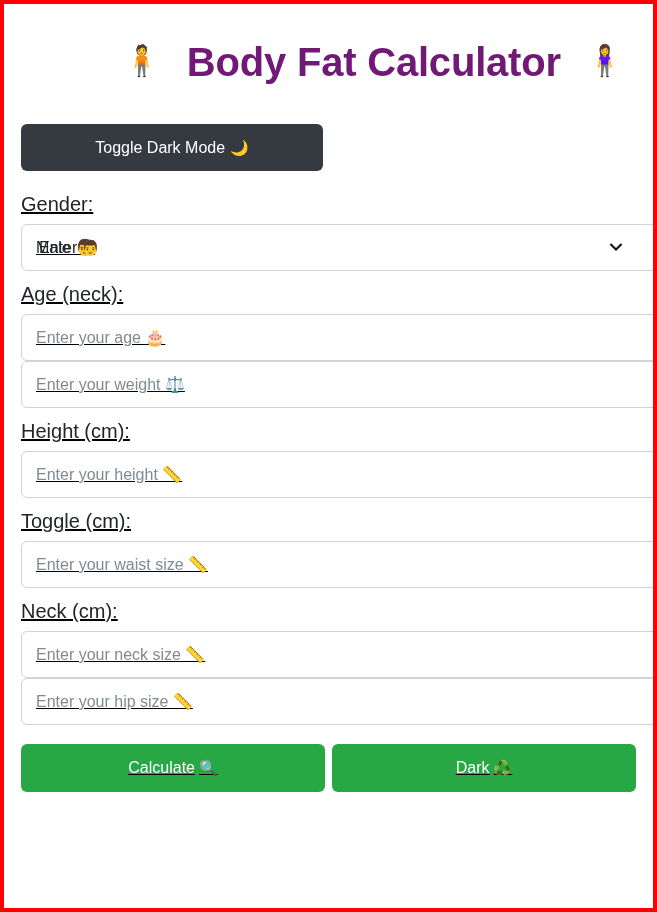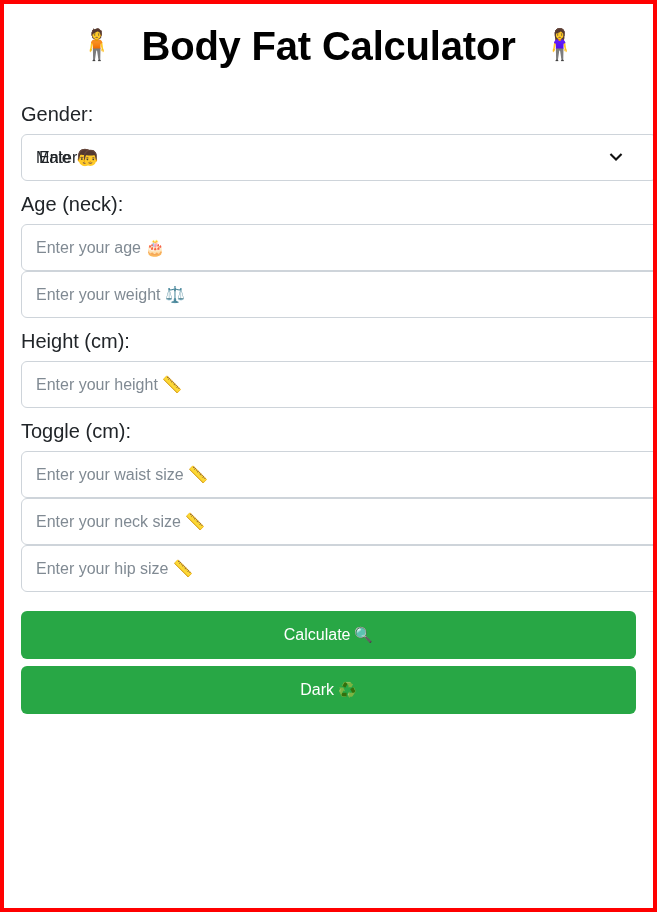--- a/index.html
+++ b/index.html
@@ -27,27 +27,27 @@
   #page-inner {
     position: relative;
     width: 649px;
     height: 904px;
     padding: 0 13px;
     overflow: hidden;
   }
 
   
   .app-title {
-    margin: 0;
+    margin: 16px;
     padding: 10px 0 6px 0;
-    text-align: center;
+    text-align: right;
     font-size: 40px;
     line-height: 58px;
     font-weight: bold;
-    color: #000000;
+    color: #701a75;
     white-space: nowrap;
     letter-spacing: -0.2px;
   }
   .app-title .emoji {
     font-size: 30px;
     vertical-align: middle;
     position: relative;
     top: -1px;
   }
   .app-title .emoji.left  { margin-right: 26px; }
@@ -69,21 +69,21 @@
     font-size: 16px;
     font-family: "Liberation Sans", sans-serif;
     cursor: pointer;
     text-align: center;
     line-height: 47px;
     padding: 0;
   }
   .toggle-dark-btn .emoji { font-size: 15px; margin-left: 5px; }
 
   
-  .form-area { padding-top: 10px; }
+  .form-area { padding-top: 10px; text-decoration: underline; }
 
   .field-label {
     display: block;
     font-size: 20px;
     line-height: 28px;
     color: #212529;
     padding: 9px 4px 6px 4px;
     margin: 0;
   }
 
@@ -135,21 +135,20 @@
     pointer-events: none;
     white-space: nowrap;
   }
   .select-value .emoji { font-size: 15px; margin-left: 4px; }
 
   
   .buttons-row {
     display: flex;
     gap: 7px;
     padding: 19px 4px 0 4px;
-    flex-direction: column;
   }
   .action-btn {
     flex: 1 1 0;
     height: 48px;
     background: #28a745;
     color: #ffffff;
     border: none;
     border-radius: 6px;
     font-size: 16px;
     font-family: "Liberation Sans", sans-serif;
@@ -167,20 +166,23 @@
 </head>
 <body>
 
 <div id="page-frame">
   <div id="page-inner">
 
     <h1 class="app-title">
       <span class="emoji left">🧍</span><span class="title-text">Body Fat Calculator</span><span class="emoji right">🧍‍♀️</span>
     </h1>
 
+    <div class="toggle-wrap">
+      <button class="toggle-dark-btn"><span>Toggle Dark Mode</span><span class="emoji">🌙</span></button>
+    </div>
 
     <div class="form-area">
 
       <label class="field-label">Gender:</label>
       <div class="select-wrap">
         <select class="field-control select-control">
           <option>Male 👨</option>
           <option>Female 👩</option>
         </select>
         <span class="select-value"><span>Enter</span><span class="emoji">👨</span></span>
@@ -195,20 +197,21 @@
       <input class="field-control" type="text" placeholder="Enter your age 🎂" style="">
 
       <input class="field-control" type="text" placeholder="Enter your weight ⚖️" style="">
 
       <label class="field-label">Height (cm):</label>
       <input class="field-control" type="text" placeholder="Enter your height 📏" style="">
 
       <label class="field-label">Toggle (cm):</label>
       <input class="field-control" type="text" placeholder="Enter your waist size 📏" style="">
 
+      <label class="field-label">Neck (cm):</label>
       <input class="field-control" type="text" placeholder="Enter your neck size 📏" style="">
 
       <input class="field-control" type="text" placeholder="Enter your hip size 📏" style="">
 
       <div class="buttons-row">
         <button class="action-btn"><span>Calculate</span><span class="emoji">🔍</span></button>
         <button class="action-btn"><span>Dark</span><span class="emoji">♻️</span></button>
       </div>
 
     </div>

